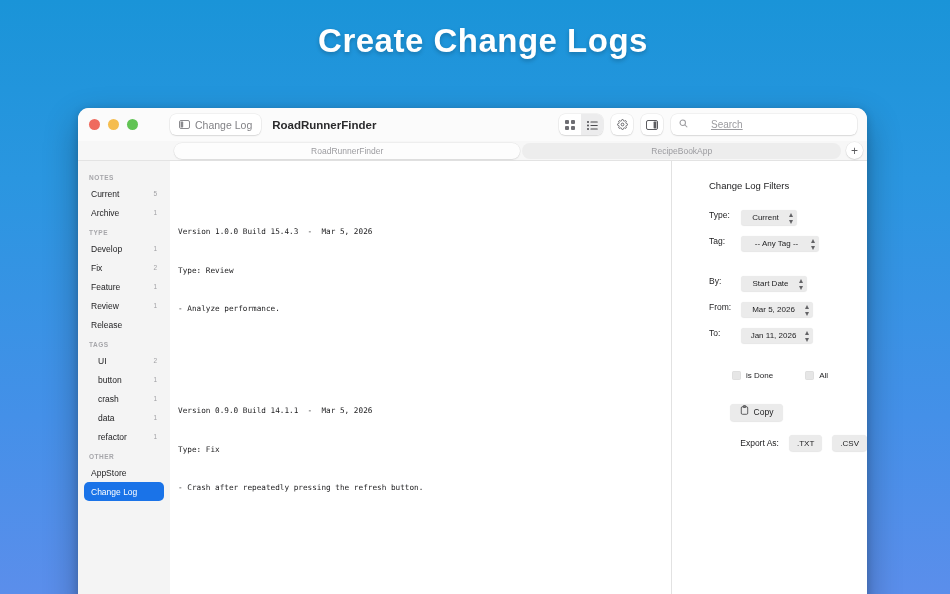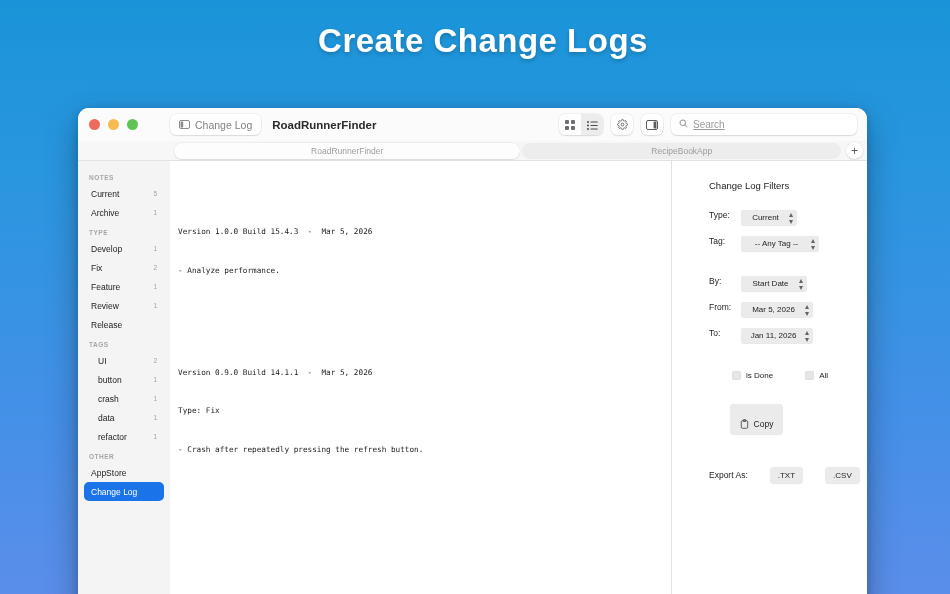--- a/index.html
+++ b/index.html
@@ -105,21 +105,21 @@
     border-radius: 6px;
     box-shadow: 0 0 0 0.5px rgba(0,0,0,0.08), 0 1px 1.5px rgba(0,0,0,0.10);
     display: flex; align-items: center; justify-content: center;
   }
   .searchbox {
     width: 186px; height: 21px;
     background: #ffffff;
     border-radius: 6px;
     box-shadow: 0 0 0 0.5px rgba(0,0,0,0.08), 0 1px 1.5px rgba(0,0,0,0.10);
     display: flex; align-items: center;
-    gap: 5px;
+    gap: 23px;
     padding: 0 8px;
     font-size: 10px;
     color: #9b9b9f;
     text-decoration: underline;
   }
 
   
   .tabstrip {
     height: 20px;
     flex: 0 0 20px;
@@ -289,34 +289,35 @@
   .copy-row {
     display: flex; justify-content: center;
     margin-top: 24px;
     padding-right: 26px;
   }
   .btn-grey {
     height: 17px;
     background: #ebebeb;
     border-radius: 4px;
     display: inline-flex;
-    align-items: flex-start;
+    align-items: flex-end;
     justify-content: center;
     gap: 5px;
-    padding: 15px 10px;
+    padding: 4px 10px;
     font-size: 8.5px;
     color: #1d1d1f;
     box-shadow: 0 0.5px 1px rgba(0,0,0,0.10);
   }
   .export-row {
     display: flex;
     align-items: center;
-    gap: 22px;
-    margin-top: 33px;
+    gap: 10px;
+    margin-top: 14px;
     padding-left: 37px;
+    justify-content: flex-end;
   }
   .export-label { font-size: 8.5px; color: #1d1d1f; }
   .btn-small {
     height: 16px;
     min-width: 31px;
     background: #ebebeb;
     border-radius: 4px;
     display: inline-flex;
     align-items: center;
     justify-content: center;
@@ -486,20 +487,21 @@
       <div class="sb-item selected">
         <span class="lbl">Change Log</span>
         <span class="cnt"></span>
       </div>
     </div>
 
     <div class="mainpane">
       <div class="log-text">
         <div class="log-block">
           <div>Version 1.0.0 Build 15.4.3  -  Mar 5, 2026</div>
+          <div>Type: Review</div>
           <div>- Analyze performance.</div>
         </div>
         <div class="log-block">
           <div>Version 0.9.0 Build 14.1.1  -  Mar 5, 2026</div>
           <div>Type: Fix</div>
           <div>- Crash after repeatedly pressing the refresh button.</div>
         </div>
         
         
         

